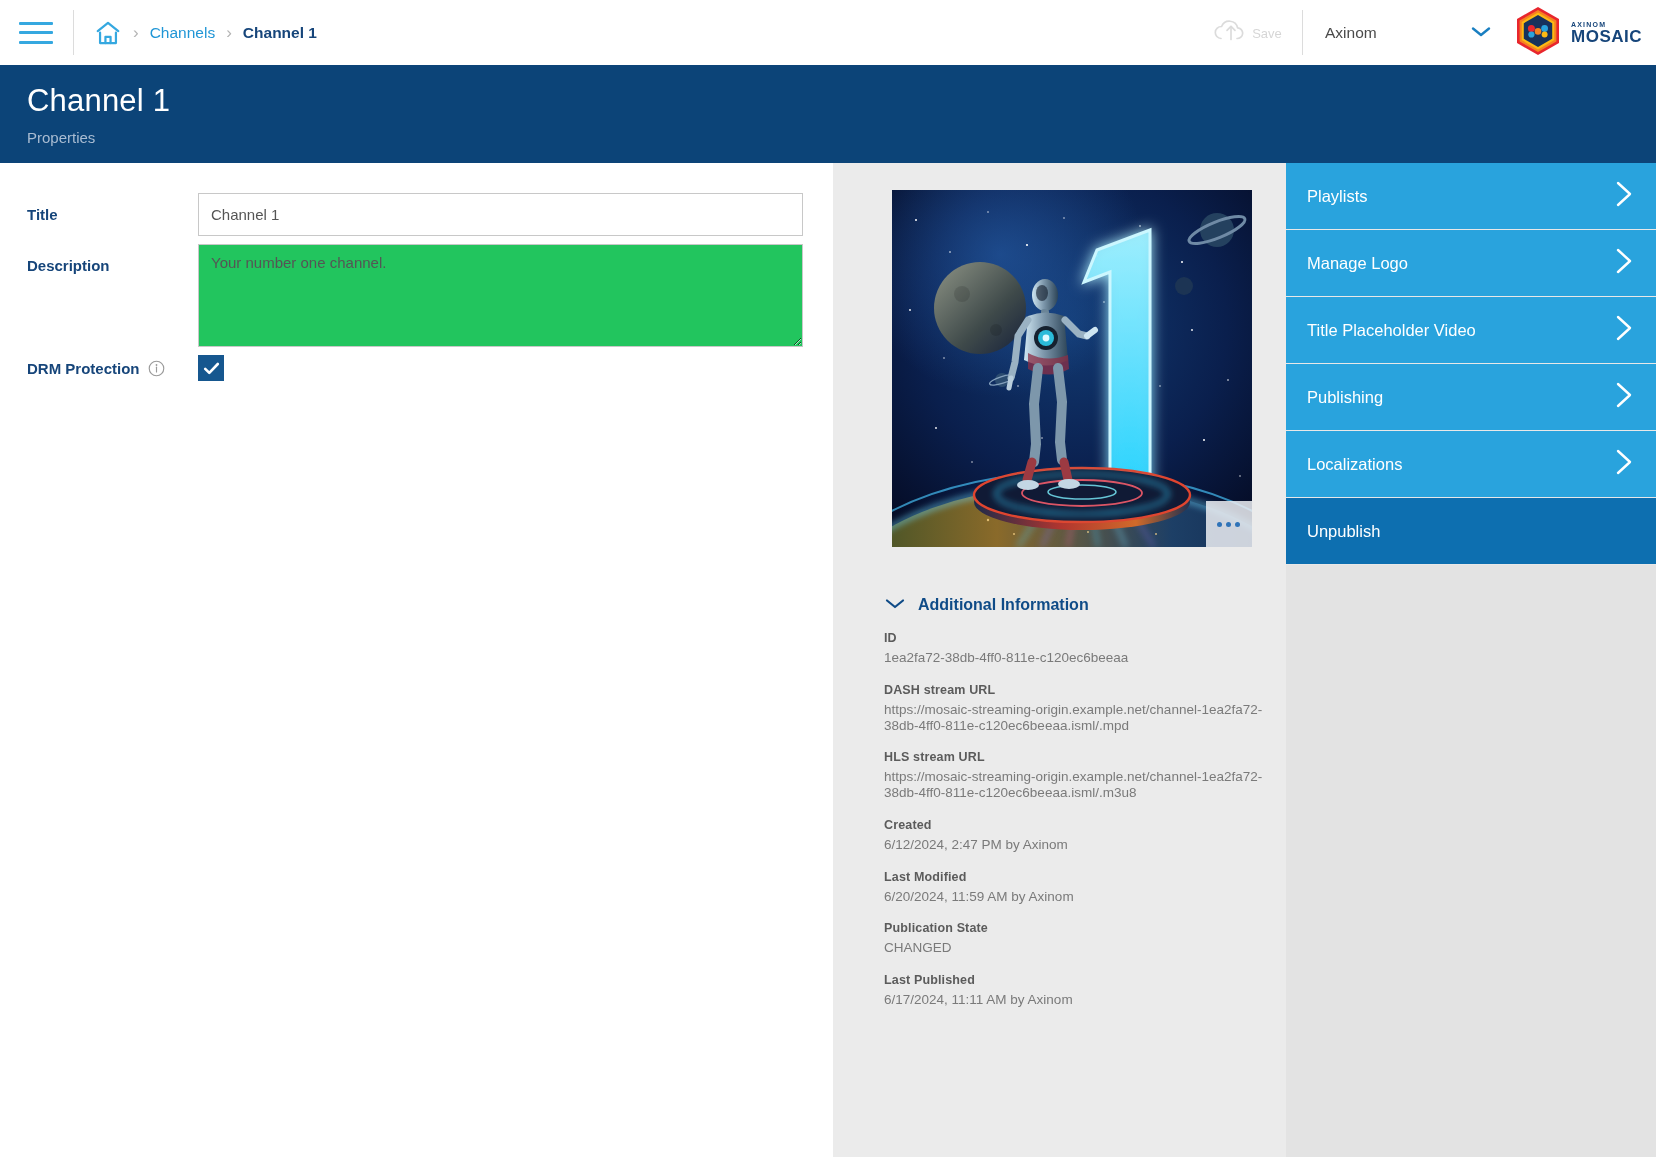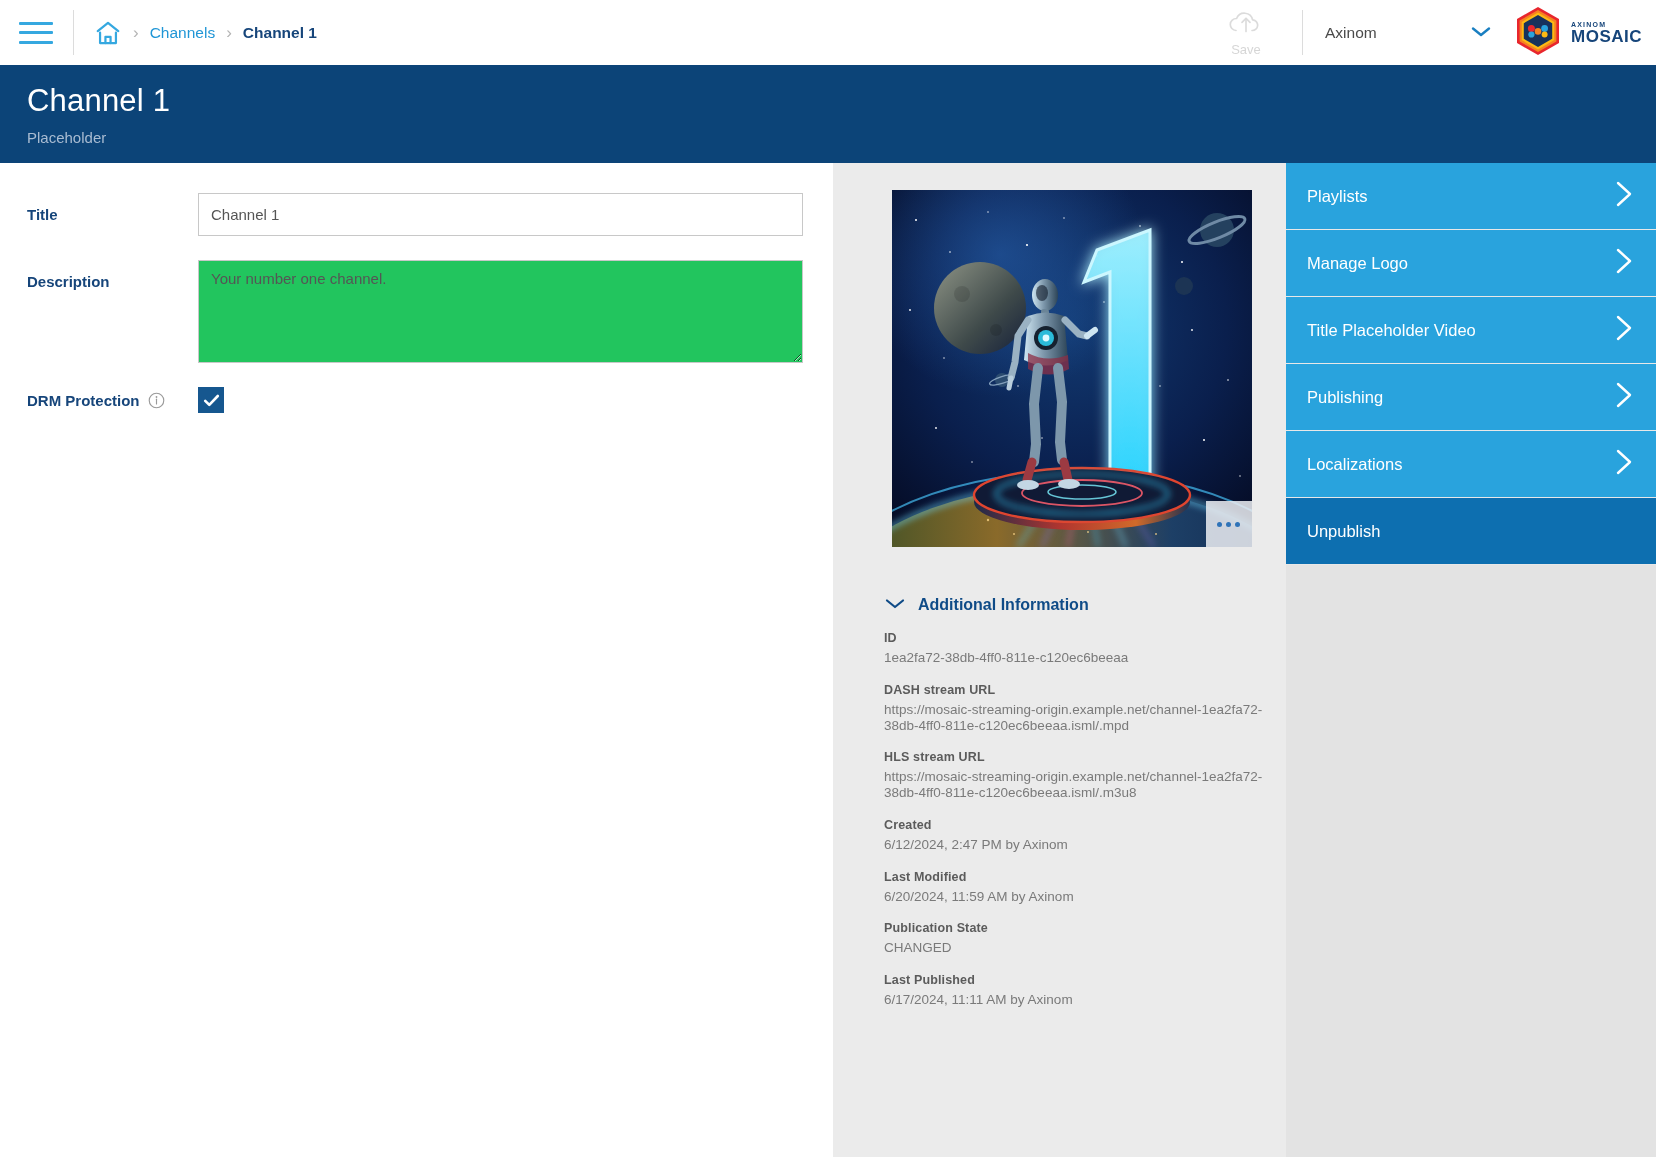--- a/index.html
+++ b/index.html
@@ -25,21 +25,21 @@
   .hamburger span { display: block; height: 3px; background: #35a8e0; border-radius: 1px; }
   .topdivider { width: 1px; height: 45px; background: #dcdcdc; }
   .crumbs { display: flex; align-items: center; margin-left: 20px; gap: 2px; }
   .home-icon { width: 28px; height: 28px; display: block; }
   .sep { color: #b4b4b4; font-size: 17px; margin: 0 9px; line-height: 1; font-weight: 300; }
   .crumb-link { color: #2196d6; font-size: 15.5px; text-decoration: none; }
   .crumb-current { color: #16457a; font-size: 15.5px; font-weight: bold; }
 
   .topright { margin-left: auto; display: flex; align-items: center; height: 100%; }
   .save-btn {
-    display: flex; flex-direction: column; align-items: center; justify-content: center;
+    display: flex; flex-direction: row; align-items: center; justify-content: center;
     width: 72px; opacity: .35; cursor: default;
   }
   .save-label { font-size: 13px; color: #8a8a8a; margin-top: 1px; }
   .tr-divider { width: 1px; height: 45px; background: #dcdcdc; margin: 0 22px 0 20px; }
   .tenant { display: flex; align-items: center; min-width: 175px; cursor: pointer; }
   .tenant-name { font-size: 15.5px; color: #4a4a4a; }
   .chev-down { margin-left: auto; margin-right: 8px; }
   .logo-wrap { display: flex; align-items: center; margin-right: 14px; margin-left: 12px; }
   .logo-text { margin-left: 7px; line-height: 1; }
   .logo-text .small { font-size: 7px; letter-spacing: 1.2px; color: #16457a; font-weight: bold; display:block; }
@@ -51,21 +51,21 @@
     padding: 18px 0 0 27px; color: #fff;
   }
   .pageheader h1 { font-size: 31px; font-weight: normal; letter-spacing: .2px; }
   .pageheader .sub { font-size: 15px; color: #a9bcd2; margin-top: 10px; }
 
   
   .body { display: flex; height: 994px; width: 100%; }
 
   
   .formcol { width: 833px; background: #fff; padding: 30px 30px 0 27px; }
-  .field { display: flex; margin-bottom: 24px; }
+  .field { display: flex; margin-bottom: 8px; }
   .field-label {
     width: 171px; padding-top: 13px; flex: 0 0 171px;
     font-size: 15px; font-weight: bold; color: #16457a;
     display: flex; align-items: flex-start; gap: 7px;
   }
   .field-input {
     width: 607px; height: 43px;
     border: 1px solid #c8c8c8; background: #fff;
     font-family: "Liberation Sans", sans-serif;
     font-size: 15px; color: #555; padding: 0 12px;
@@ -197,21 +197,21 @@
       <span class="logo-text">
         <span class="small">AXINOM</span>
         <span class="big">MOSAIC</span>
       </span>
     </div>
   </div>
 </div>
 
 <div class="pageheader">
   <h1>Channel 1</h1>
-  <div class="sub">Placeholder</div>
+  <div class="sub">Properties</div>
 </div>
 
 <div class="body">
 
   <div class="formcol">
 
     <div class="field">
       <div class="field-label">Title</div>
       <input class="field-input" type="text" value="Channel 1" style="">
     </div>

